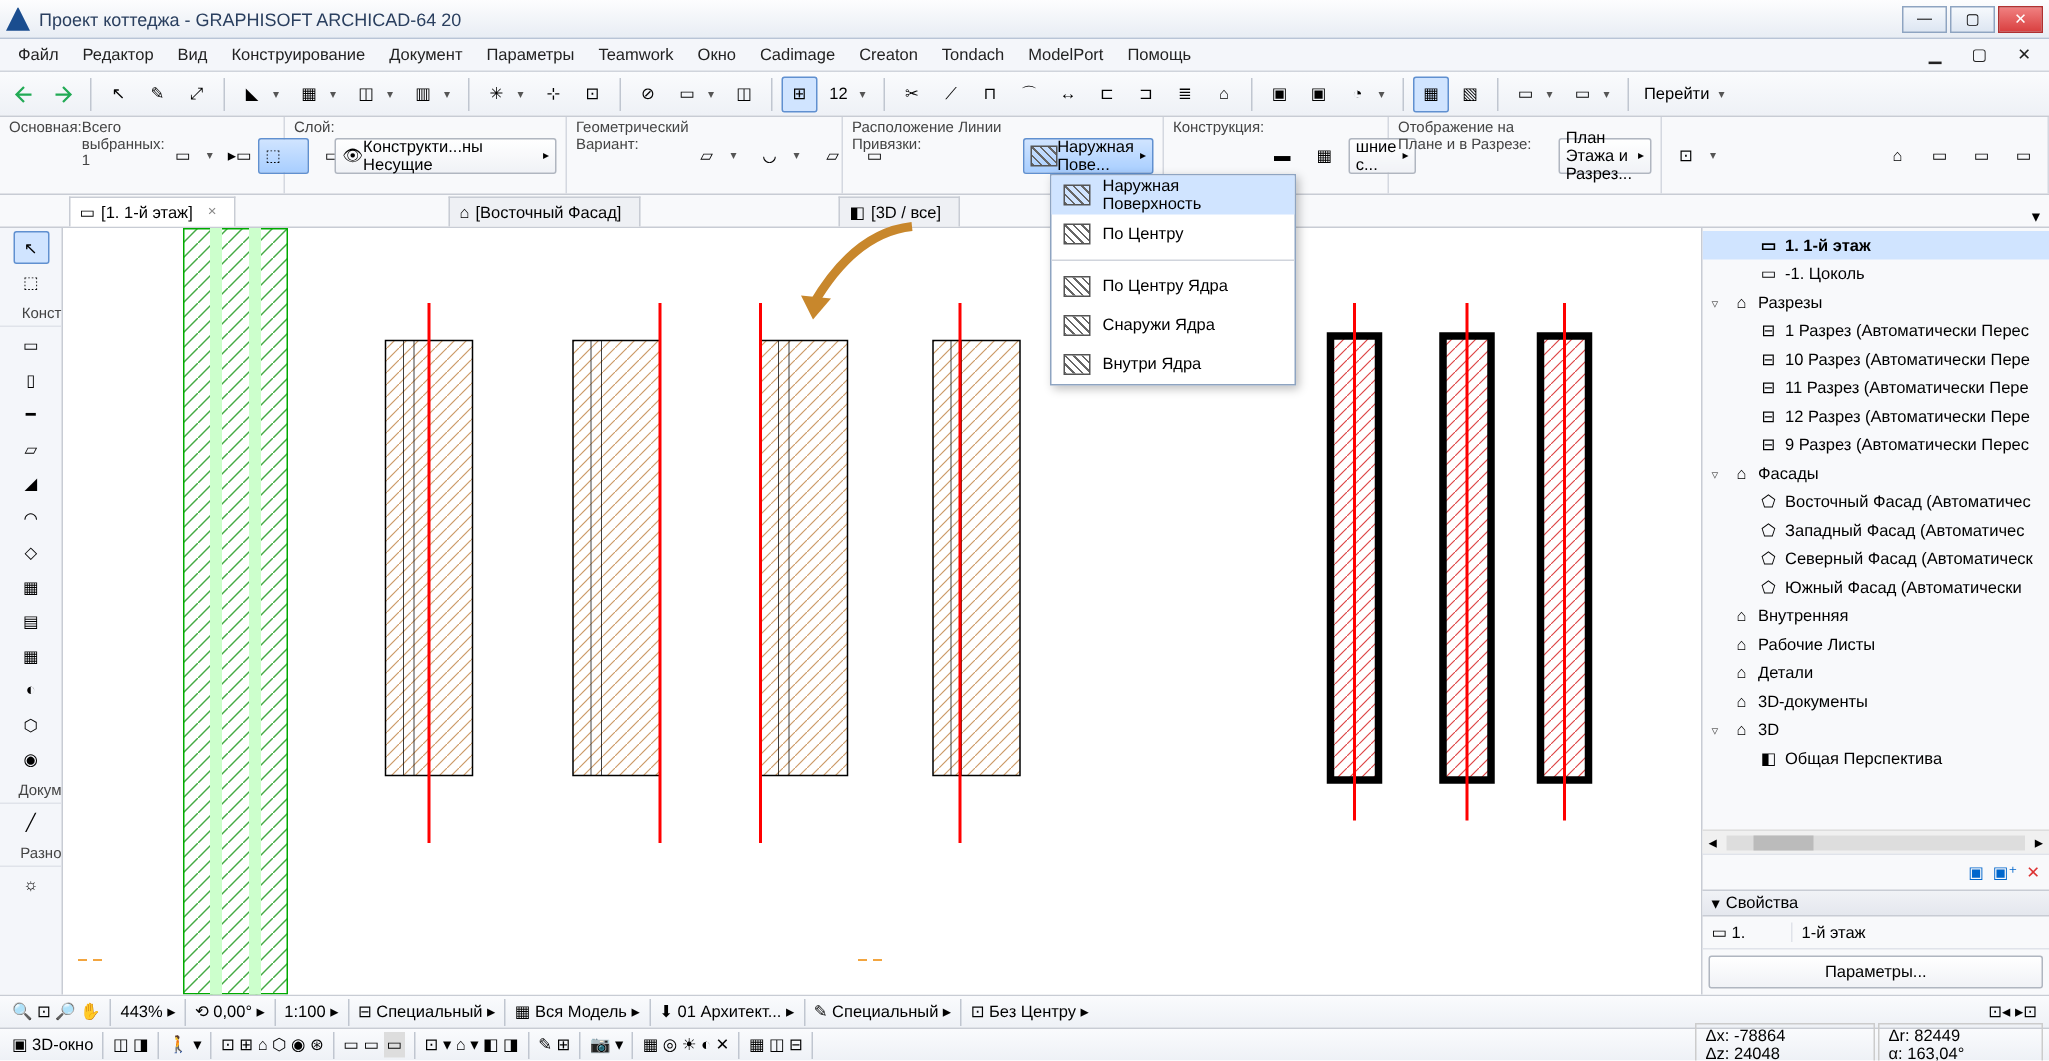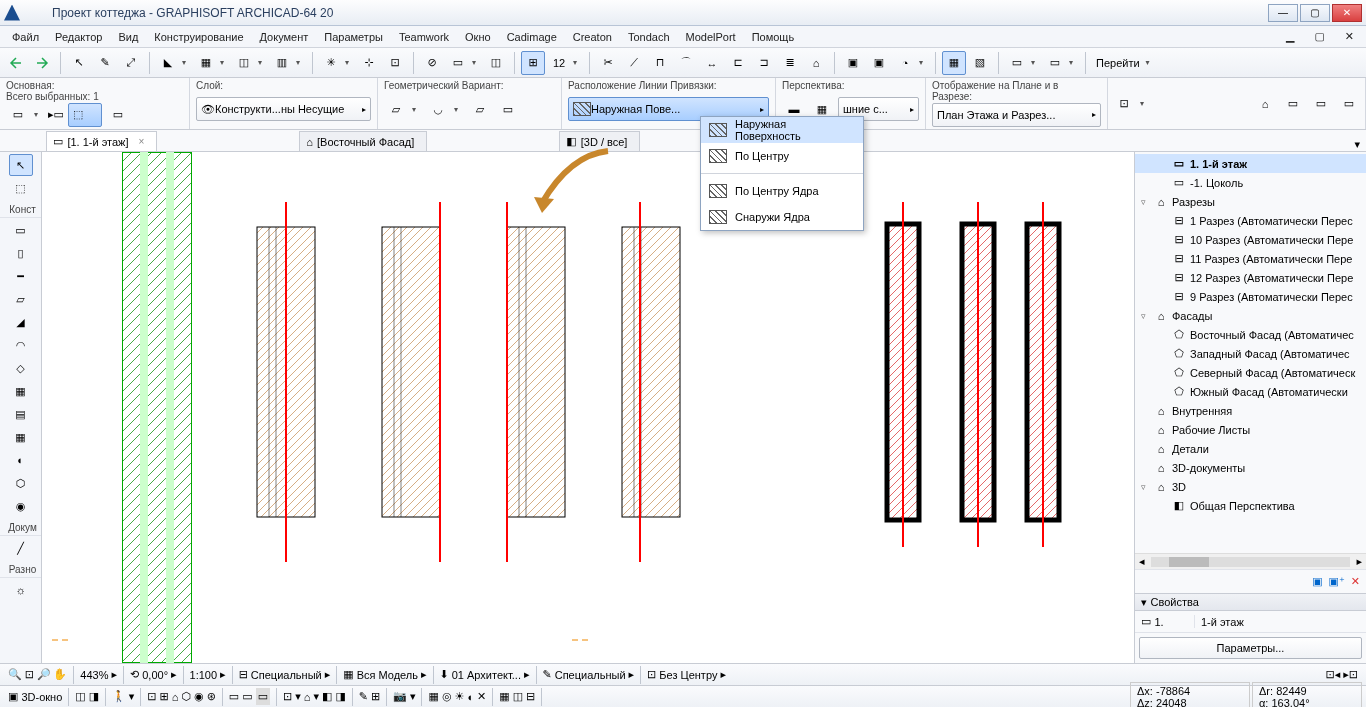--- a/index.html
+++ b/index.html
@@ -1,56 +1,56 @@
 <!DOCTYPE html>
 <html><head>
 <meta charset="utf-8">
 <style>
 * { box-sizing: border-box; margin: 0; padding: 0; font-family: "Segoe UI", Tahoma, sans-serif; font-size: 11px; }
 body { background: #fff; width: 1366px; height: 707px; overflow: hidden; position: relative; }
 
 
 .titlebar { height: 26px; background: linear-gradient(#fdfdfe, #e8edf4); border-bottom: 1px solid #b8c4d6; display: flex; align-items: center; padding: 0 4px; }
 .titlebar .appicon { width: 16px; height: 16px; background: #1a4d8f; display: inline-block; margin-right: 6px; clip-path: polygon(50% 0, 100% 100%, 0 100%); }
-.titlebar .title { color: #2a3f5f; font-size: 12px; margin-left: 26px; }
+.titlebar .title { color: #2a3f5f; font-size: 12px; }
 .win-controls { margin-left: auto; display: flex; }
 .win-btn { width: 30px; height: 18px; border: 1px solid #8ea4c1; background: linear-gradient(#f6f9fd,#dde6f2); margin-left: 2px; display:flex;align-items:center;justify-content:center;font-size:10px; }
 .win-btn.close { background: linear-gradient(#f08080,#d94040); color: #fff; border-color:#b03030;}
 
 
 .menubar { height: 22px; background: #f4f6fa; border-bottom: 1px solid #d0d4dc; display: flex; align-items: center; padding: 0 4px; }
 .menubar span { padding: 0 8px; color: #222; cursor: default; }
 .menubar .right { margin-left: auto; display:flex; gap:4px; }
 
 
 .toolbar { height: 30px; background: linear-gradient(#fafbfd,#eef1f6); border-bottom: 1px solid #c8ccd4; display: flex; align-items: center; padding: 0 4px; gap: 2px; }
 .tbtn { width: 24px; height: 24px; border: 1px solid transparent; display:flex;align-items:center;justify-content:center; border-radius:2px; }
 .tbtn svg { width:16px; height:16px; }
 .tsep { width:1px; height:22px; background:#c0c6d0; margin:0 4px; }
 .dd { width:10px; font-size:8px; color:#555; }
 
 
 .infobar { height: 52px; background: #f8f9fb; border-bottom: 1px solid #c8ccd4; display: flex; }
-.infobox { border-right: 1px solid #d4d8e0; display:flex; flex-direction:column; padding:2px 6px; }
+.infobox { border-right: 1px solid #d4d8e0; display:flex; flex-direction:row; padding:2px 6px; }
 .infobox .label { font-size:10px; color:#444; }
 .infobox .content { flex:1; display:flex; align-items:center; gap:4px; }
 .combo { height:24px; border:1px solid #b0b6c0; background:linear-gradient(#fff,#f0f2f6); display:flex; align-items:center; padding:0 4px; border-radius:2px; }
 .combo .arrow { margin-left:4px; font-size:8px; }
 .combo.active { background:linear-gradient(#d0e4ff,#a8ceff); border-color:#6090d0; }
 
 
 .tabbar { height: 22px; background:#f8f9fb; border-bottom:1px solid #c8ccd4; display:flex; align-items:flex-end; padding-left:46px; }
 .tab { height:20px; padding:0 12px 0 6px; border:1px solid #c8ccd4; border-bottom:none; background:#fff; display:flex; align-items:center; gap:4px; margin-right:2px; font-size:11px; position:relative; }
 .tab .x { margin-left:6px; color:#888; font-size:10px; }
 .tab.inactive { background:#eef0f4; }
 
 
 .main { display:flex; height: calc(707px - 26px - 22px - 30px - 52px - 22px - 22px - 22px); }
 .left-toolbox { width:42px; background:#f4f6fa; border-right:1px solid #c8ccd4; display:flex; flex-direction:column; align-items:center; padding-top:2px; gap:1px; }
-.left-toolbox .hdr { font-size:10px; color:#444; padding:4px 0 2px; width:100%; text-align:center; padding-left:4px; border-bottom:1px solid #e0e3ea; }
+.left-toolbox .hdr { font-size:10px; color:#444; padding:4px 0 2px; width:100%; text-align:right; padding-left:4px; border-bottom:1px solid #e0e3ea; }
 .ltbtn { width:24px; height:22px; display:flex; align-items:center; justify-content:center; }
 .ltbtn.sel { border:1px solid #6090d0; background:#d0e4ff; border-radius:2px; }
 
 .canvas { flex:1; background:#fff; position:relative; overflow:hidden; }
 
 .right-panel { width:232px; background:#f8f9fb; border-left:1px solid #c8ccd4; display:flex; flex-direction:column; }
 .right-panel .tree { flex:1; overflow:auto; padding:2px 0; font-size:11px; }
 .tree-item { display:flex; align-items:center; height:19px; padding-left:4px; white-space:nowrap; overflow:hidden; }
 .tree-item.sel { background:#d0e4ff; font-weight:bold; }
 .tree-item .twisty { width:12px; font-size:9px; color:#666; }
@@ -218,21 +218,21 @@
     <span class="label">Расположение Линии Привязки:</span>
     <div class="content">
       <div class="combo active" style="flex:1">
         <span class="hatch-ico"></span>
         <span style="flex:1;overflow:hidden">Наружная Пове...</span>
         <span class="arrow">▸</span>
       </div>
     </div>
   </div>
   <div class="infobox" style="width:150px">
-    <span class="label">Перспектива:</span>
+    <span class="label">Конструкция:</span>
     <div class="content">
       <div class="tbtn">▬</div>
       <div class="tbtn">▦</div>
       <div class="combo" style="flex:1">
         <span style="flex:1;overflow:hidden">шние с...</span>
         <span class="arrow">▸</span>
       </div>
     </div>
   </div>
   <div class="infobox" style="width:182px">
@@ -497,20 +497,24 @@
     </div>
   <div class="sep"></div>
   <div class="item">
       <span class="hatch-ico"></span>
       <span>По Центру Ядра</span>
     </div>
   <div class="item">
       <span class="hatch-ico"></span>
       <span>Снаружи Ядра</span>
     </div>
+  <div class="item">
+      <span class="hatch-ico"></span>
+      <span>Внутри Ядра</span>
+    </div>
 </div>
 
 <svg class="arrow-anno" width="90" height="80">
   <path d="M78 6 Q40 10 12 58" stroke="#c8872c" stroke-width="6" fill="none"></path>
   <path d="M4 52 L12 68 L24 54 Z" fill="#c8872c"></path>
 </svg>
 
 <div class="statusbar">
   <div class="grp">
       <span>🔍</span>

